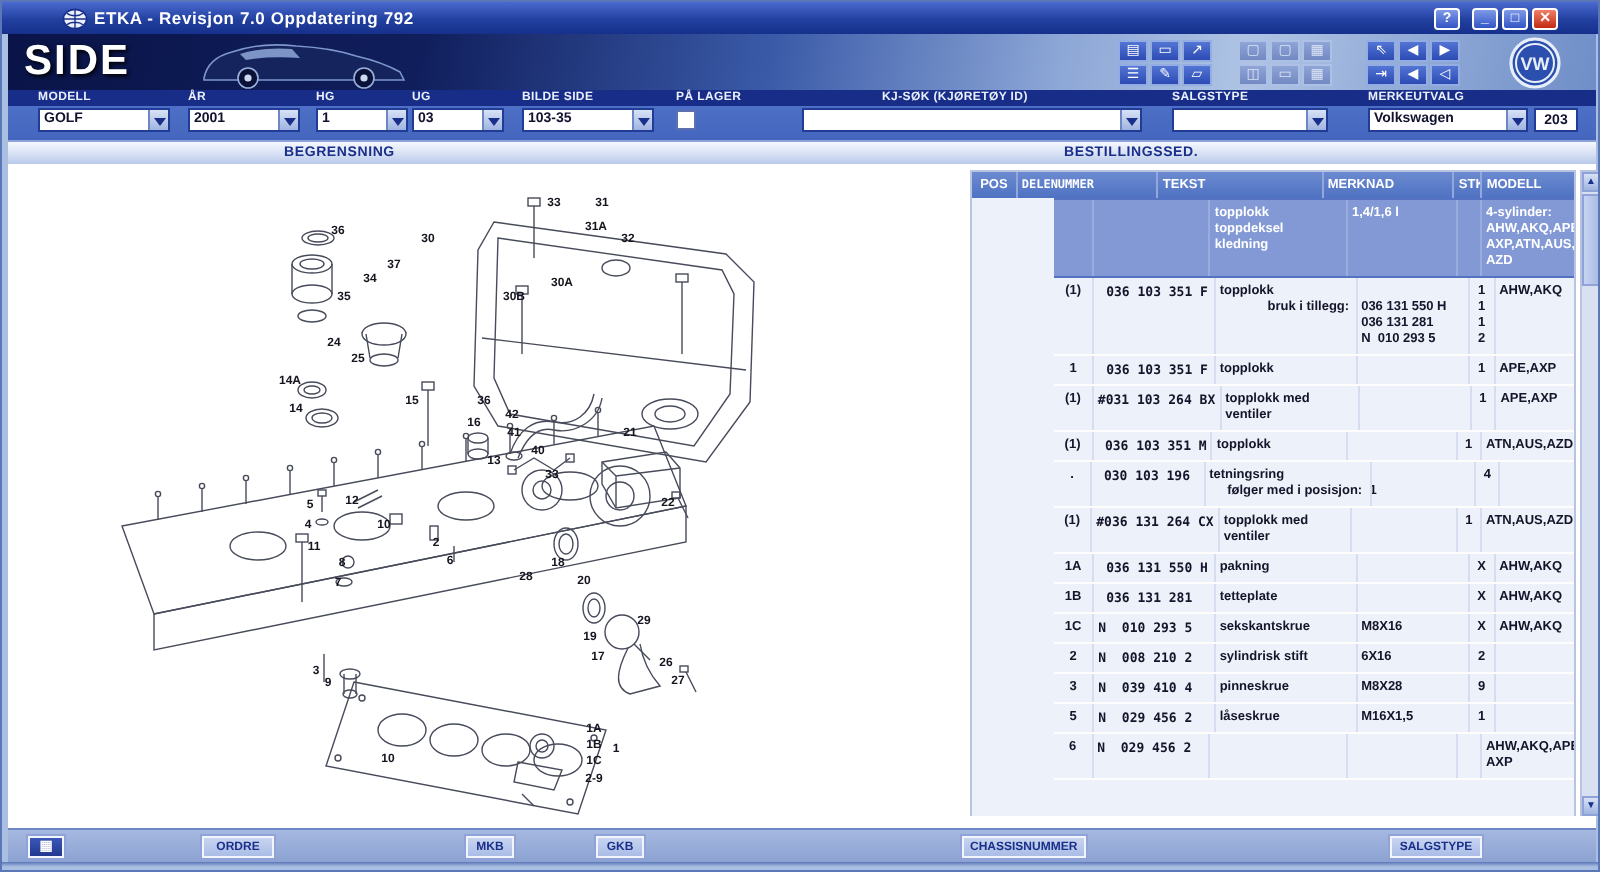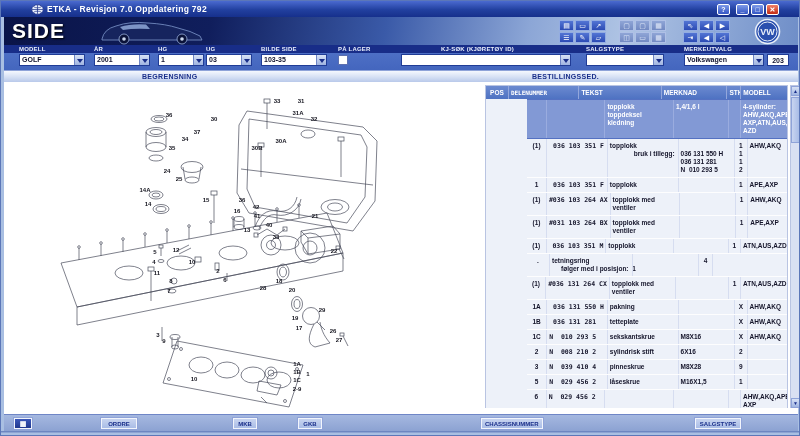--- a/index.html
+++ b/index.html
@@ -436,32 +436,20 @@
               <div>topplokk</div>
             </div>
             <div class="c-merk"></div>
             <div class="c-stk">
               <div>1</div>
             </div>
             <div class="c-mod">APE,AXP</div>
           </div>
           <div class="trow">
             <div class="c-pos">(1)</div>
-            <div class="c-del">#036 103 264 AX</div>
-            <div class="c-tekst">
-              <div>topplokk med ventiler</div>
-            </div>
-            <div class="c-merk"></div>
-            <div class="c-stk">
-              <div>1</div>
-            </div>
-            <div class="c-mod">AHW,AKQ</div>
-          </div>
-          <div class="trow">
-            <div class="c-pos">(1)</div>
             <div class="c-del">#031 103 264 BX</div>
             <div class="c-tekst">
               <div>topplokk med ventiler</div>
             </div>
             <div class="c-merk"></div>
             <div class="c-stk">
               <div>1</div>
             </div>
             <div class="c-mod">APE,AXP</div>
           </div>
@@ -472,20 +460,21 @@
               <div>topplokk</div>
             </div>
             <div class="c-merk"></div>
             <div class="c-stk">
               <div>1</div>
             </div>
             <div class="c-mod">ATN,AUS,AZD</div>
           </div>
           <div class="trow">
             <div class="c-pos">.</div>
+            <div class="c-del"> 030 103 196</div>
             <div class="c-tekst">
               <div>tetningsring</div>
               <div class="ti-line">følger med i posisjon:  1</div>
             </div>
             <div class="c-merk"></div>
             <div class="c-stk">
               <div>4</div>
             </div>
             <div class="c-mod"></div>
           </div>

